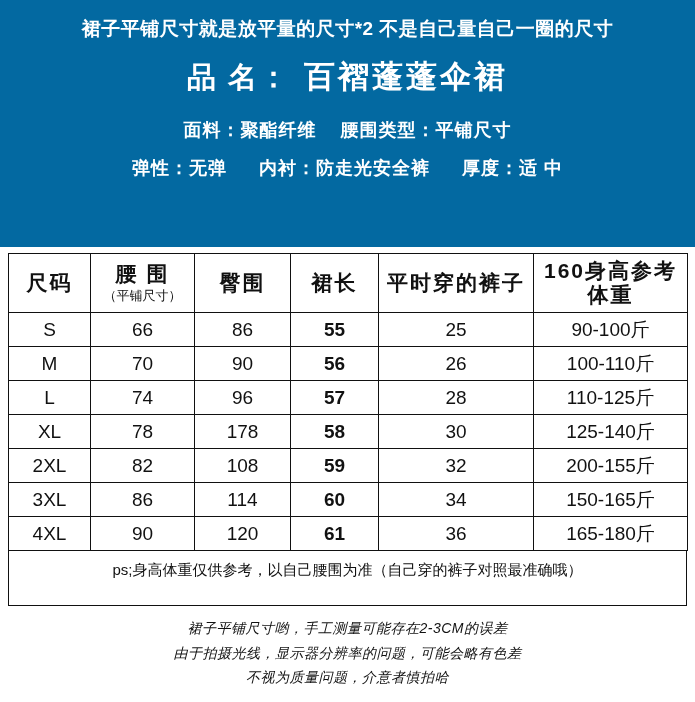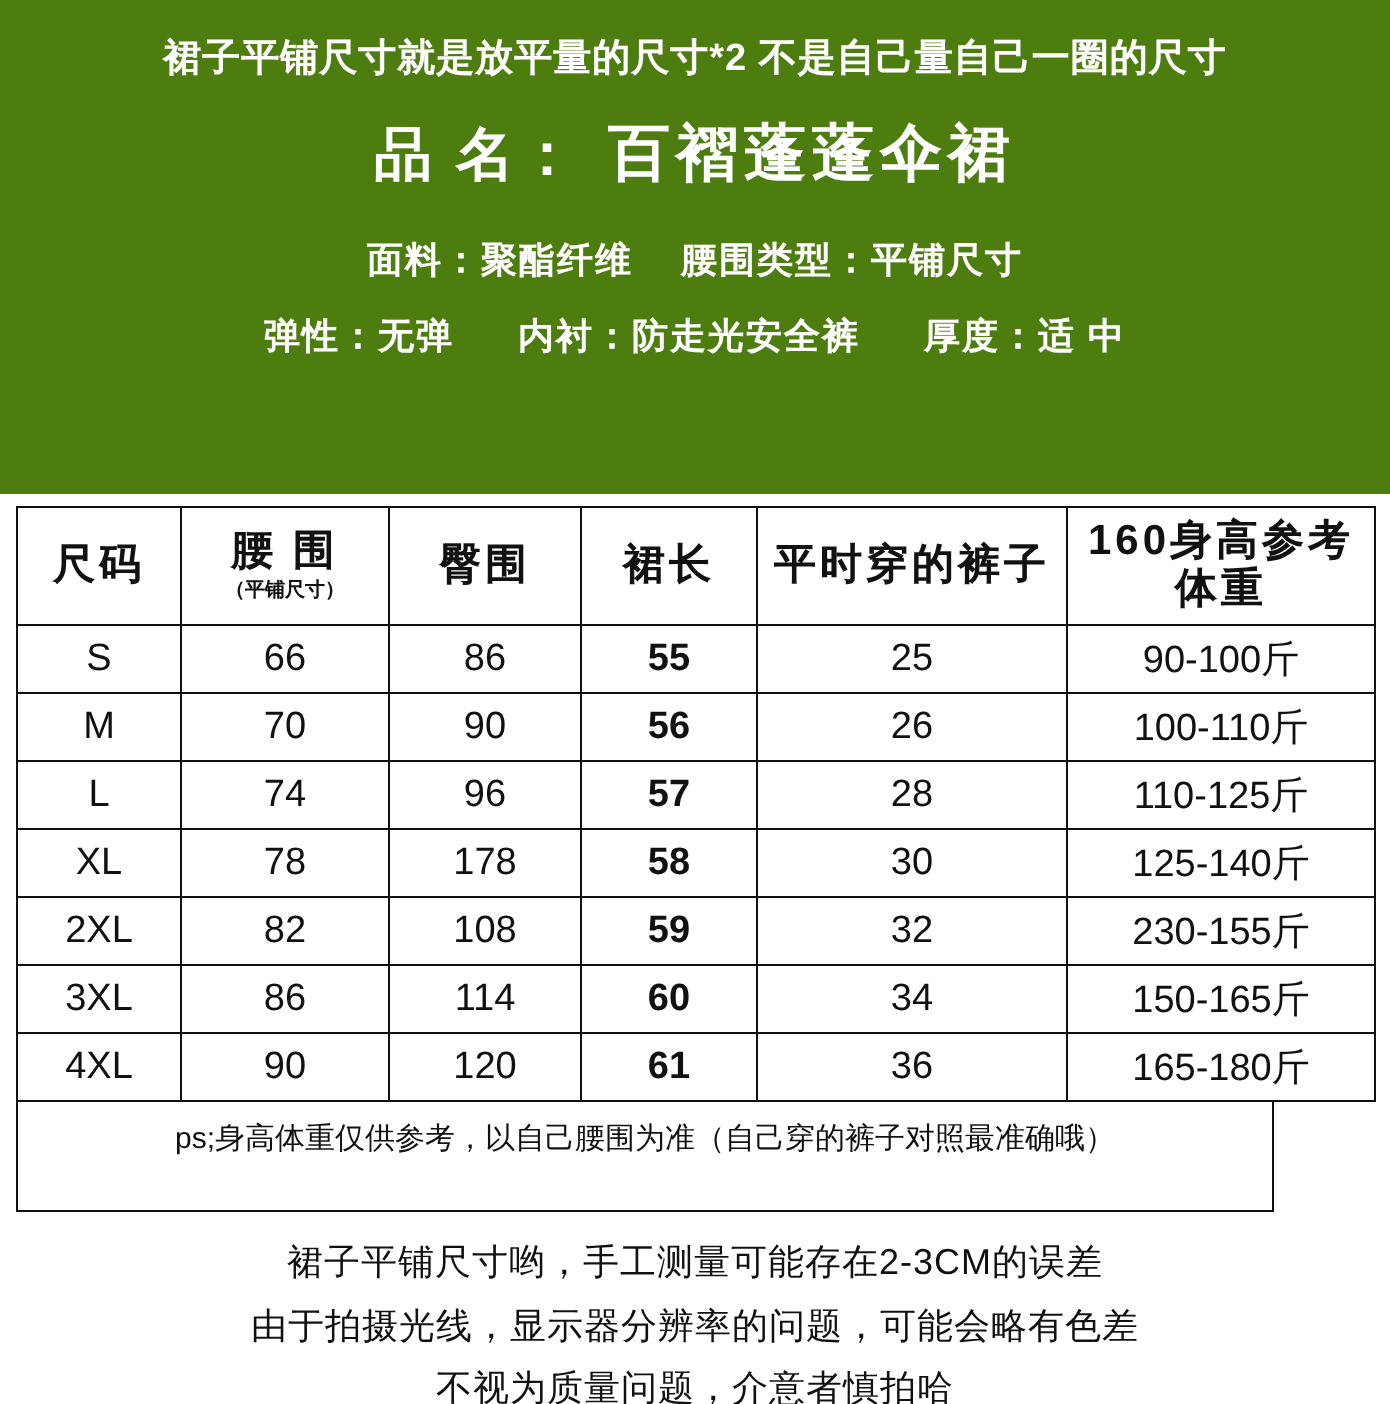--- a/index.html
+++ b/index.html
@@ -15,21 +15,21 @@
   }
   .page {
     position: relative;
     width: 695px;
     height: 702px;
     background: #ffffff;
     box-sizing: border-box;
   }
   
   .header-block {
-    background: #4d7c0f;
+    background: #0369a1;
     color: #ffffff;
     padding: 10px 0 14px 0;
     height: 247px;
     box-sizing: border-box;
   }
   .top-note {
     text-align: center;
     font-size: 19px;
     font-weight: bold;
     letter-spacing: 0.5px;
@@ -90,22 +90,22 @@
   table.size-table th {
     font-weight: bold;
     font-size: 21px;
     letter-spacing: 2px;
     height: 52px;
     vertical-align: middle;
     line-height: 1.15;
   }
   th .sub {
     display: block;
-    font-size: 10px;
-    font-weight: bold;
+    font-size: 13px;
+    font-weight: normal;
     letter-spacing: 0px;
     margin-top: 2px;
   }
   th.small-head {
     font-size: 17px;
     letter-spacing: 0px;
   }
   th.h160 {
     font-size: 17px;
     letter-spacing: 0px;
@@ -118,43 +118,44 @@
   
   col.c0 { width: 82px; }
   col.c1 { width: 104px; }
   col.c2 { width: 96px; }
   col.c3 { width: 88px; }
   col.c4 { width: 155px; }
   col.c5 { width: 154px; }
 
   
   .ps-box {
-    width: 629px;
+    width: 679px;
     margin: 0 8px;
     border: 1px solid #111111;
     border-top: none;
     box-sizing: border-box;
     text-align: center;
     padding: 7px 4px 24px 4px;
     color: #111111;
   }
   .ps-line {
     font-size: 15px;
     line-height: 1.55;
   }
   
   .footer-notes {
     text-align: center;
     padding: 10px 0 4px 0;
     color: #111111;
   }
   .footer-line {
-    font-size: 18px;
+    font-size: 14px;
     line-height: 1.75;
     letter-spacing: 0.5px;
+    font-style: italic;
   }
 </style>
 </head>
 <body>
 
 <div class="page">
 
   <div class="header-block">
     <div class="top-note">裙子平铺尺寸就是放平量的尺寸*2  不是自己量自己一圈的尺寸</div>
 
@@ -226,21 +227,21 @@
           <td class="bold-col">58</td>
           <td>30</td>
           <td>125-140斤</td>
         </tr>
         <tr>
           <td class="size-col">2XL</td>
           <td>82</td>
           <td>108</td>
           <td class="bold-col">59</td>
           <td>32</td>
-          <td>230-155斤</td>
+          <td>200-155斤</td>
         </tr>
         <tr>
           <td class="size-col">3XL</td>
           <td>86</td>
           <td>114</td>
           <td class="bold-col">60</td>
           <td>34</td>
           <td>150-165斤</td>
         </tr>
         <tr>

